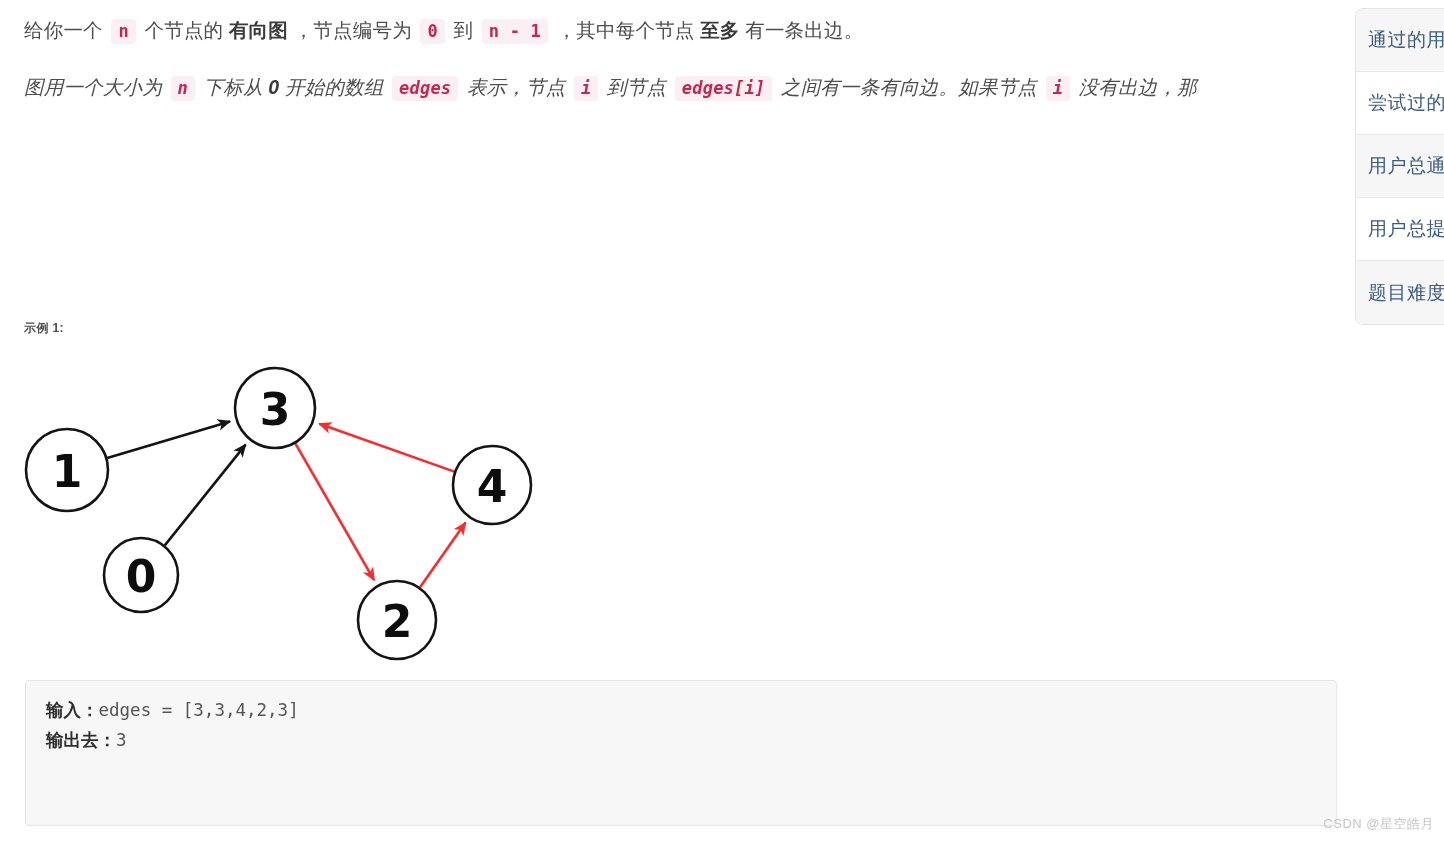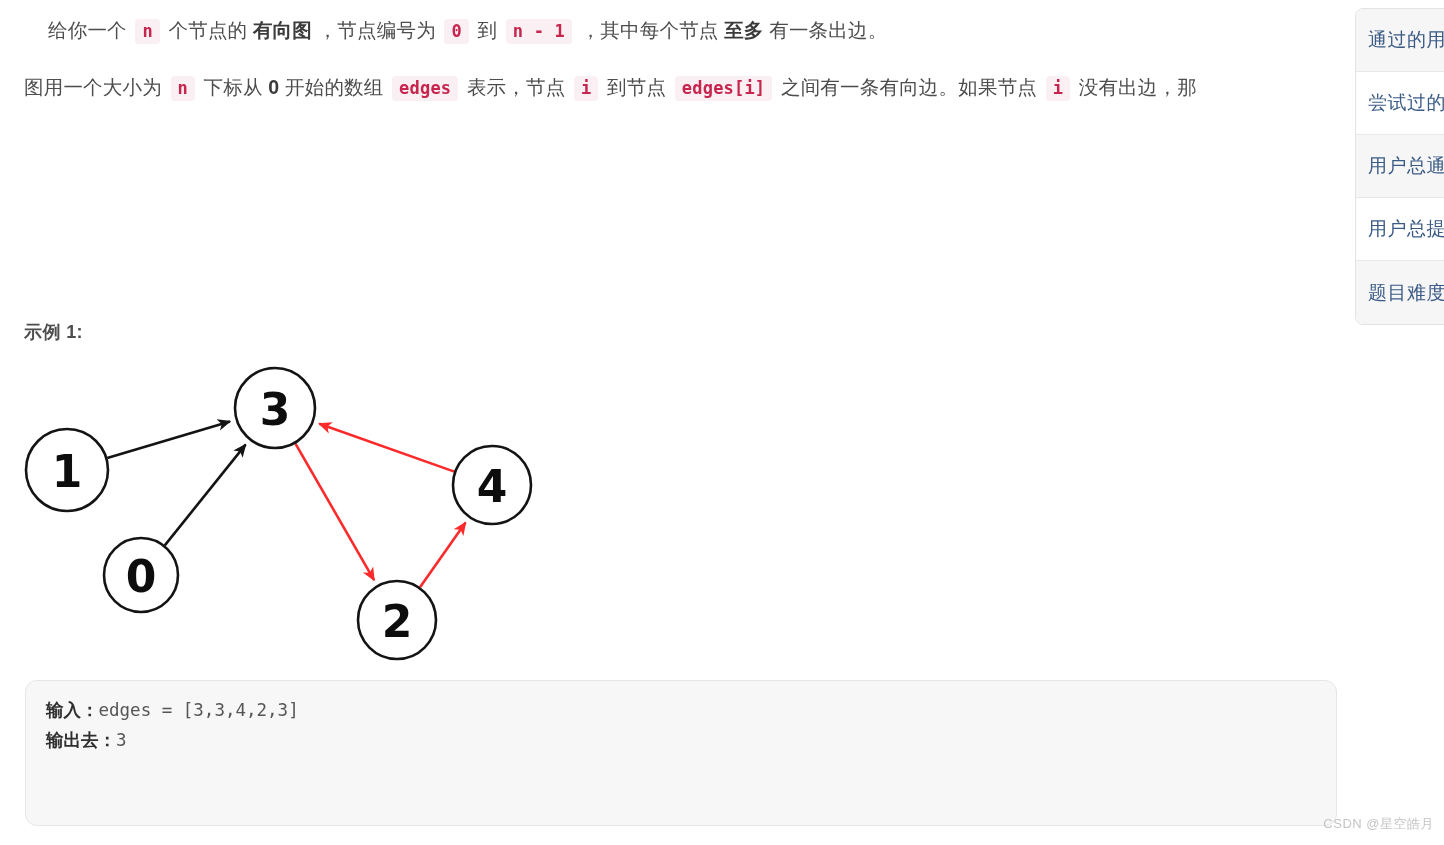--- a/index.html
+++ b/index.html
@@ -42,42 +42,42 @@
     padding: 2px 7px 3px 7px;
     margin: 0 3px;
     font-weight: bold;
     white-space: pre;
   }
 
   
   .example-heading {
     position: absolute;
     left: 24px; top: 320px;
-    font-size: 18px;
+    font-size: 12px;
     font-weight: bold;
     color: #4d4d4d;
     letter-spacing: .4px;
   }
 
   
   .figure {
     position: absolute;
     left: 10px; top: 355px;
     width: 580px; height: 320px;
   }
   .figure svg { display: block; }
 
   
   .codeblock {
     position: absolute;
     left: 25px; top: 680px;
     width: 1312px; height: 146px;
     background: #f7f7f7;
     border: 1px solid #e6e6e6;
-    border-radius: 12px;
+    border-radius: 4px;
     padding: 14px 20px 10px 20px;
   }
   .codeblock .line {
     font-family: "DejaVu Sans Mono", "Liberation Mono", monospace;
     font-size: 17.5px;
     line-height: 30px;
     color: #555555;
     white-space: pre;
   }
   .codeblock .line b { color: #2f2f2f; font-weight: bold; }
@@ -119,24 +119,24 @@
     letter-spacing: .5px;
     white-space: nowrap;
   }
 </style>
 </head>
 <body>
 
 <div id="page">
 
   <div class="statement">
-    <div class="para" style="margin-top:8px;margin-left:24px;">
+    <div class="para" style="margin-top:8px;">
       <span><span>给你一个 </span><span class="code">n</span><span> 个节点的 </span><span class="strong">有向图</span><span> ，节点编号为 </span><span class="code">0</span><span> 到 </span><span class="code">n - 1</span><span> ，其中每个节点 </span><span class="strong">至多</span><span> 有一条出边。</span></span>
     </div>
-    <div class="para" style="margin-top:12px;">
+    <div class="para" style="margin-top:12px;font-style:italic;">
       <span><span>图用一个大小为 </span><span class="code">n</span><span> 下标从 </span><span class="strong">0</span><span> 开始的数组 </span><span class="code">edges</span><span> 表示，节点 </span><span class="code">i</span><span> 到节点 </span><span class="code">edges[i]</span><span> 之间有一条有向边。如果节点 </span><span class="code">i</span><span> 没有出边，那</span></span>
     </div>
   </div>
 
   <div class="example-heading">示例 1:</div>
 
   <div class="figure">
     <svg id="graph-svg" width="580" height="320" viewBox="0 0 580 320">
         <defs>
           <marker id="ah0" viewBox="0 0 10 10" refX="9" refY="5" markerWidth="5.2" markerHeight="5.2" orient="auto-start-reverse">

